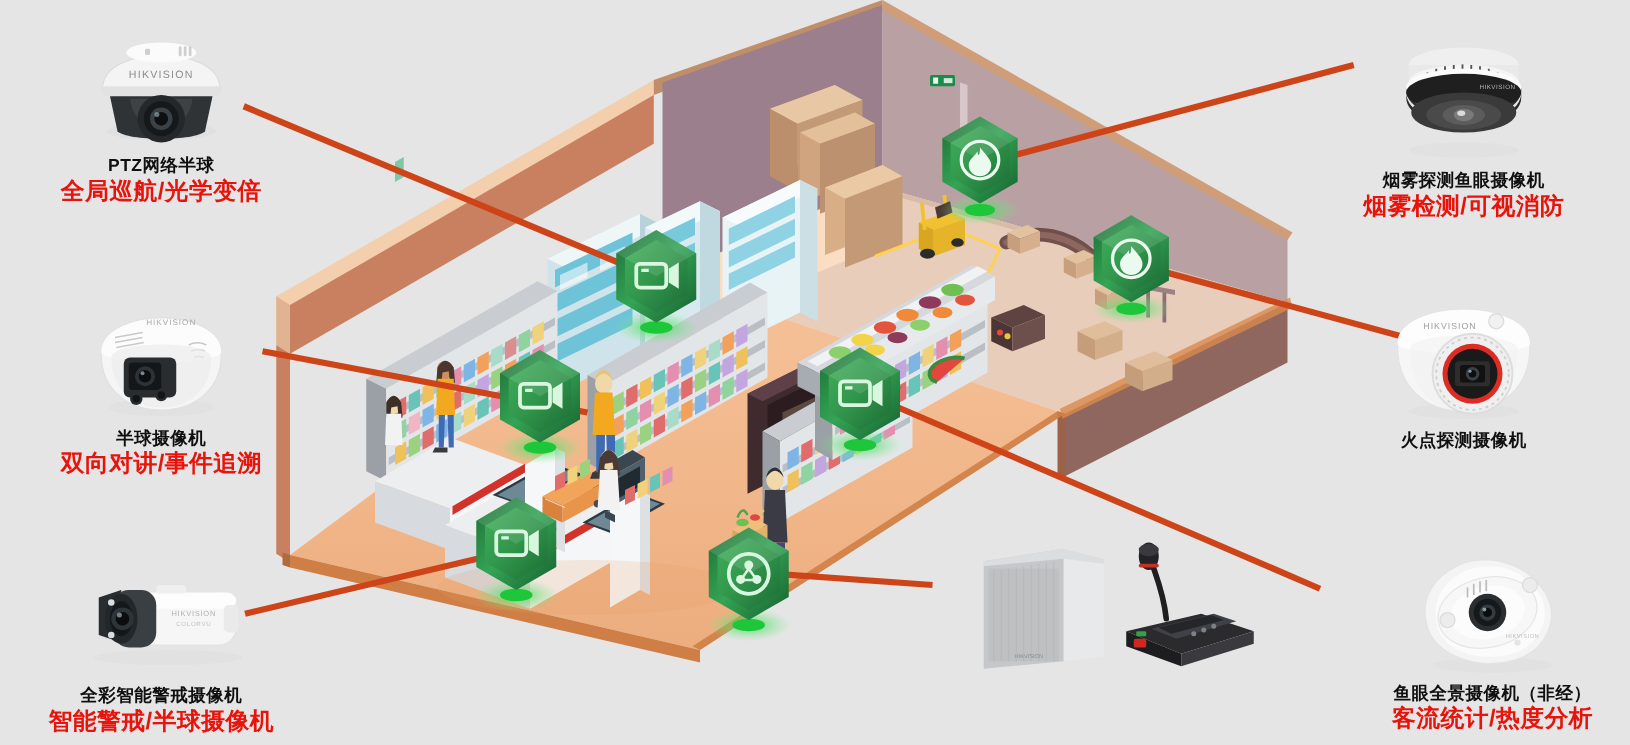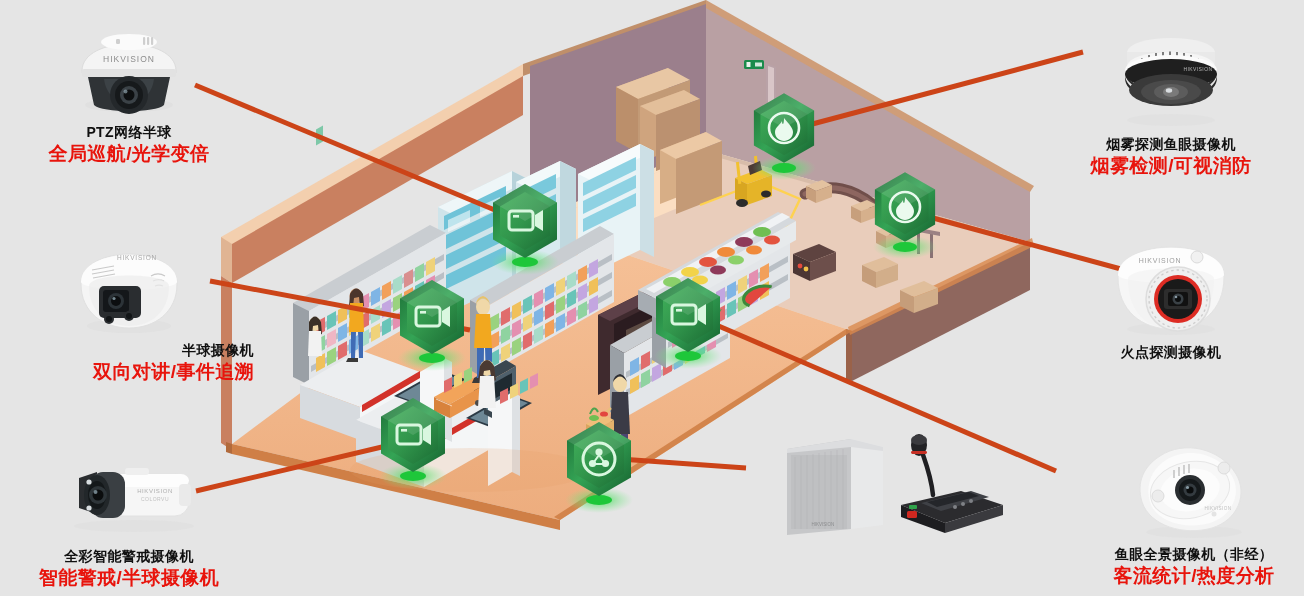--- a/index.html
+++ b/index.html
@@ -15,21 +15,21 @@
   
   #scene{position:absolute;left:0;top:0;width:1304px;height:596px;z-index:2;}
 
   
   .card{position:absolute;z-index:6;text-align:center;width:250px;}
   .card .art{height:128px;display:flex;align-items:center;justify-content:center;}
   .card .t1{font-size:14px;font-weight:bold;color:#101010;letter-spacing:.4px;line-height:1.28;white-space:nowrap;}
   .card .t2{font-size:19px;font-weight:bold;color:#e8140c;letter-spacing:.4px;line-height:1.3;white-space:nowrap;}
 
   .card-l1{left:4px;  top:6px;}
-  .card-l2{left:4px;  top:222px;text-align:right;}
+  .card-l2{left:4px;  top:222px;}
   .card-l3{left:4px;  top:436px;}
   .card-r1{left:1046px;top:18px;}
   .card-r2{left:1046px;top:218px;}
   .card-r3{left:1069px;top:430px;}
   .card-b {left:760px; top:432px;width:260px;}
 
   .card-l1 .art{height:118px;}
   .card-l2 .art{height:120px;}
   .card-l3 .art{height:112px;}
   .card-r1 .art{height:118px;}

